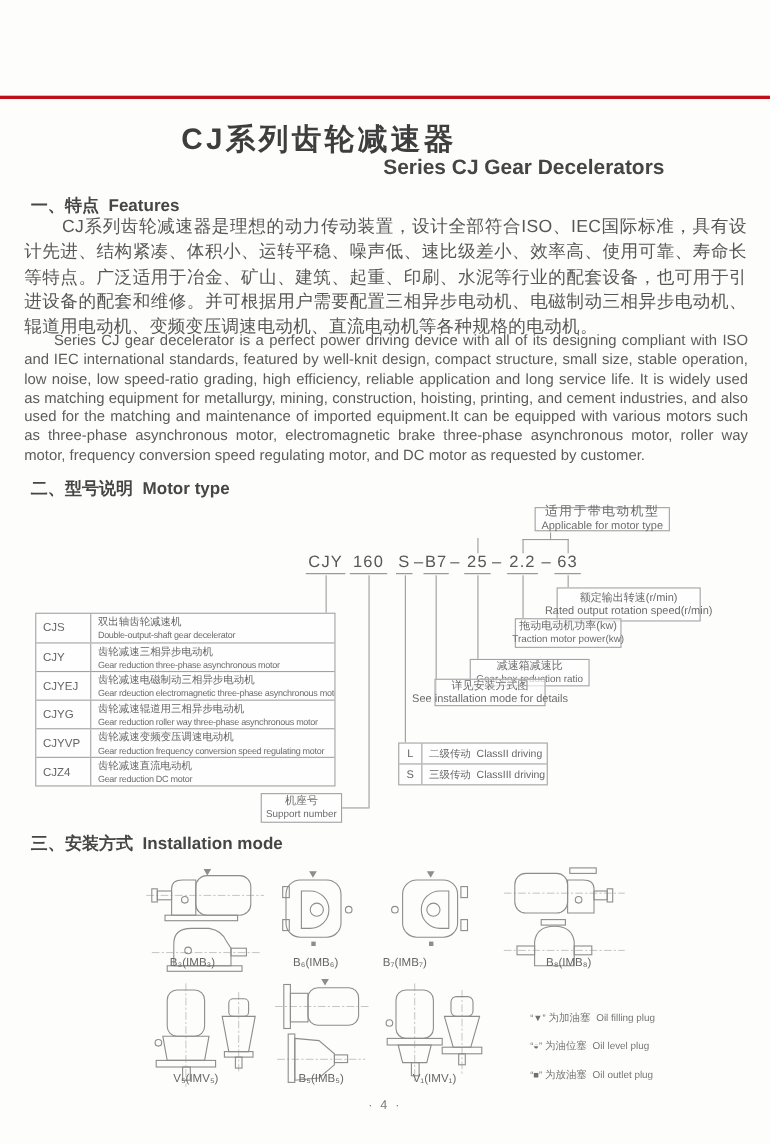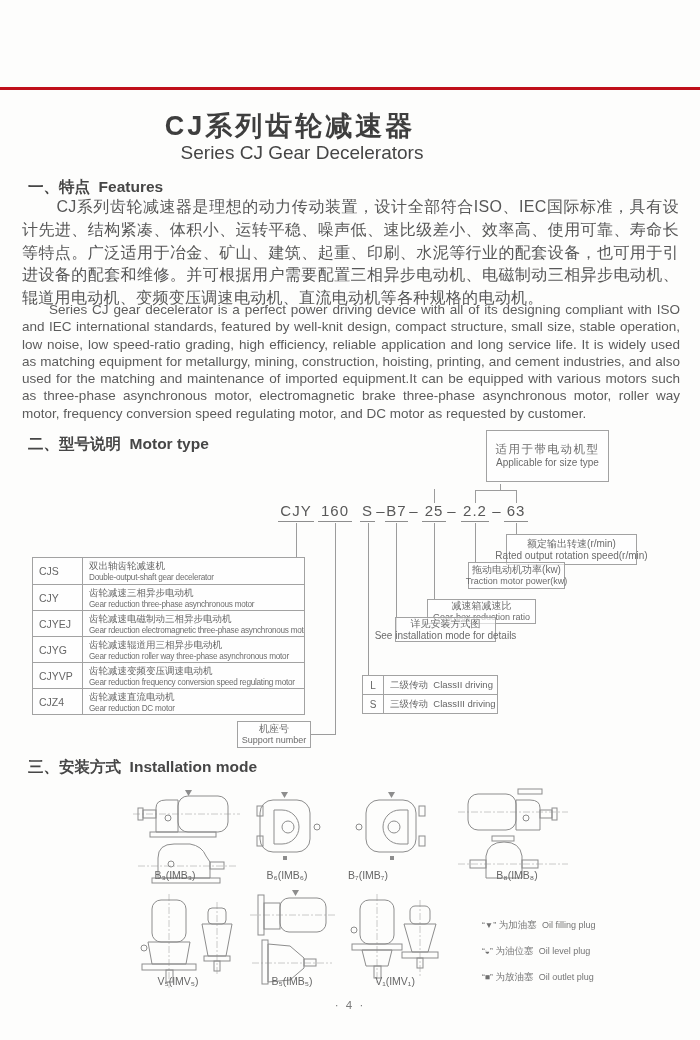--- a/index.html
+++ b/index.html
@@ -10,22 +10,22 @@
     color:#565656;
   }
   #page{position:absolute;inset:0;background:#fdfdfc}
 
   
   #divider{position:absolute;left:0;top:87px;width:700px;height:3px}
 
   
   #title-zh{position:absolute;top:108px;left:0;width:580px;text-align:center;
     font-size:27px;font-weight:bold;letter-spacing:3px;color:#3e3e3e}
-  #title-en{position:absolute;top:142px;left:0;width:604px;text-align:center;
-    font-size:19px;font-weight:normal;color:#454545}
+  #title-en{position:absolute;top:142px;left:0;width:604px;text-align:right;
+    font-size:19px;font-weight:bold;color:#454545}
   .h2{position:absolute;font-size:15.5px;font-weight:bold;color:#464646;white-space:pre-wrap}
   #features-heading{left:28px;top:177px}
   #motor-heading{left:28px;top:434px}
   #install-heading{left:28px;top:757px}
 
   
   .para{position:absolute;text-align:justify}
   #para-zh{left:22px;top:196px;width:657px;font-size:16px;line-height:22.8px;
     text-indent:2.15em;letter-spacing:.3px;color:#575757}
   #para-en{left:22px;top:301px;width:658px;font-size:13.5px;line-height:17.3px;
@@ -34,21 +34,21 @@
   
   .callout{position:absolute;border:1px solid #a2a2a2;background:rgba(255,255,255,.65);
     display:flex;flex-direction:column;align-items:center;justify-content:center;
     text-align:center;color:#6b6b6b;line-height:1.2;box-sizing:border-box}
   .callout .zh{font-size:10px;white-space:nowrap}
   .callout .en{font-size:9px;white-space:nowrap}
   .callout.big .zh{font-size:11.5px;letter-spacing:1.5px}
   .callout.big .en{font-size:10px}
   .callout.xs .en{font-size:10px}
   #c-no-motor{left:330px;top:452px;width:146px;height:37px}
-  #c-motor{left:486px;top:430px;width:123px;height:52px}
+  #c-motor{left:486px;top:461px;width:123px;height:22px}
   #c-speed{left:506px;top:534px;width:131px;height:31px}
   #c-power{left:468px;top:562px;width:97px;height:27px}
   #c-ratio{left:427px;top:599px;width:109px;height:25px}
   #c-install{left:395px;top:617px;width:101px;height:25px}
   #c-support{left:237px;top:721px;width:74px;height:27px}
 
   
   .cline{position:absolute;background:#9c9c9c}
 
   
@@ -103,21 +103,21 @@
   <div id="title-en">Series CJ Gear Decelerators</div>
 
   <div id="features-heading" class="h2">一、特点  Features</div>
   <div id="para-zh" class="para">CJ系列齿轮减速器是理想的动力传动装置，设计全部符合ISO、IEC国际标准，具有设计先进、结构紧凑、体积小、运转平稳、噪声低、速比级差小、效率高、使用可靠、寿命长等特点。广泛适用于冶金、矿山、建筑、起重、印刷、水泥等行业的配套设备，也可用于引进设备的配套和维修。并可根据用户需要配置三相异步电动机、电磁制动三相异步电动机、辊道用电动机、变频变压调速电动机、直流电动机等各种规格的电动机。</div>
   <div id="para-en" class="para">Series CJ gear decelerator is a perfect power driving device with all of its designing compliant with ISO and IEC international standards, featured by well-knit design, compact structure, small size, stable operation, low noise, low speed-ratio grading, high efficiency, reliable application and long service life. It is widely used as matching equipment for metallurgy, mining, construction, hoisting, printing, and cement industries, and also used for the matching and maintenance of imported equipment.It can be equipped with various motors such as three-phase asynchronous motor, electromagnetic brake three-phase asynchronous motor, roller way motor, frequency conversion speed regulating motor, and DC motor as requested by customer.</div>
 
   <div id="motor-heading" class="h2">二、型号说明  Motor type</div>
 
   <div id="c-motor" class="callout big">
     <div class="zh">适用于带电动机型</div>
-    <div class="en">Applicable for size type</div>
+    <div class="en">Applicable for motor type</div>
   </div>
 
   <div class="cline" style="left:434px;top:489px;width:1px;height:14px"></div>
   <div class="cline" style="left:500px;top:484px;width:1px;height:7px"></div>
   <div class="cline" style="left:475px;top:490px;width:42px;height:1px"></div>
   <div class="cline" style="left:475px;top:490px;width:1px;height:13px"></div>
   <div class="cline" style="left:516px;top:490px;width:1px;height:13px"></div>
 
   <div class="codeseg" style="left:278px;width:36px">CJY</div>
   <div class="codeseg" style="left:318px;width:34px">160</div>

